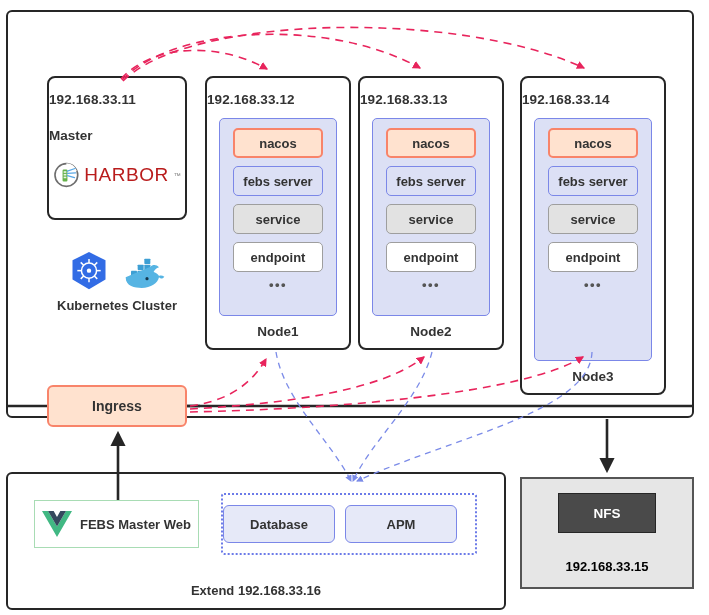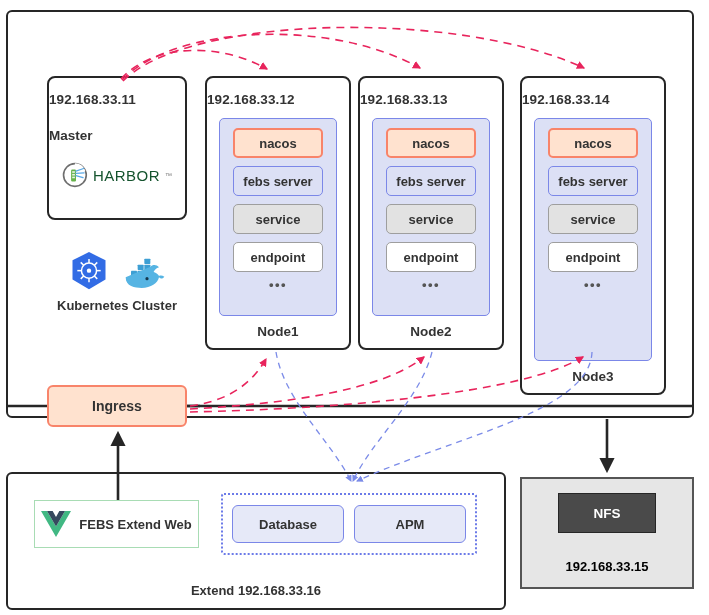--- a/index.html
+++ b/index.html
@@ -106,21 +106,21 @@
     border:1.8px solid #A8DCB4;
     background:#ffffff;
     display:flex;align-items:center;justify-content:center;
     gap:8px;
     font-size:13px;font-weight:bold;color:#333333;
   }
   .dotted-group{
     position:absolute;left:221px;top:493px;width:256px;height:62px;
     border:2px dotted #6C7BE8;
     border-radius:3px;
-    display:flex;align-items:center;justify-content:center;
+    display:flex;align-items:center;justify-content:flex-start;
     gap:10px;
   }
   .svc-chip{
     width:110px;height:36px;
     background:#E6E9F8;
     border:1.8px solid #7B87E8;
     border-radius:6px;
     display:flex;align-items:center;justify-content:center;
     font-size:13px;font-weight:bold;color:#333333;
   }
@@ -150,21 +150,21 @@
   }
   .cluster-logos{display:flex;align-items:center;gap:8px;height:48px;}
   .cluster-caption{
     margin-top:2px;font-size:13px;font-weight:bold;color:#333333;
   }
   .harbor-logo{
     position:absolute;left:50%;transform:translateX(-50%);
     top:84px;display:flex;align-items:center;gap:5px;
   }
   .harbor-word{
-    font-size:15px;color:#14532d;letter-spacing:.5px;
+    font-size:19px;color:#b91c1c;letter-spacing:.5px;
     font-family:"Liberation Sans", sans-serif;
   }
   .harbor-tm{font-size:7px;color:#7A7A7A;vertical-align:super;}
 
   svg.overlay{position:absolute;left:0;top:0;width:709px;height:615px;pointer-events:none;z-index:30;}
   svg.underlay{position:absolute;left:0;top:0;width:709px;height:615px;pointer-events:none;z-index:5;}
 </style>
 </head>
 <body>
 
@@ -280,21 +280,21 @@
 
   <div class="abs extend-box">
     <div class="extend-label">Extend 192.168.33.16</div>
   </div>
 
   <div class="abs febs-web">
     <svg width="30" height="26" viewBox="0 0 36 31">
       <path d="M0 0 L7.2 0 L18 18.6 L28.8 0 L36 0 L18 31 Z" fill="#41B883"></path>
       <path d="M7.2 0 L14 0 L18 7 L22 0 L28.8 0 L18 18.6 Z" fill="#35495E"></path>
     </svg>
-    <span>FEBS Extend Web</span>
+    <span>FEBS Master Web</span>
   </div>
 
   <div class="abs dotted-group">
     <div class="svc-chip">Database</div>
     <div class="svc-chip">APM</div>
   </div>
 
   <div class="abs nfs-box">
     <div class="nfs-chip">NFS</div>
     <div class="nfs-ip">192.168.33.15</div>

